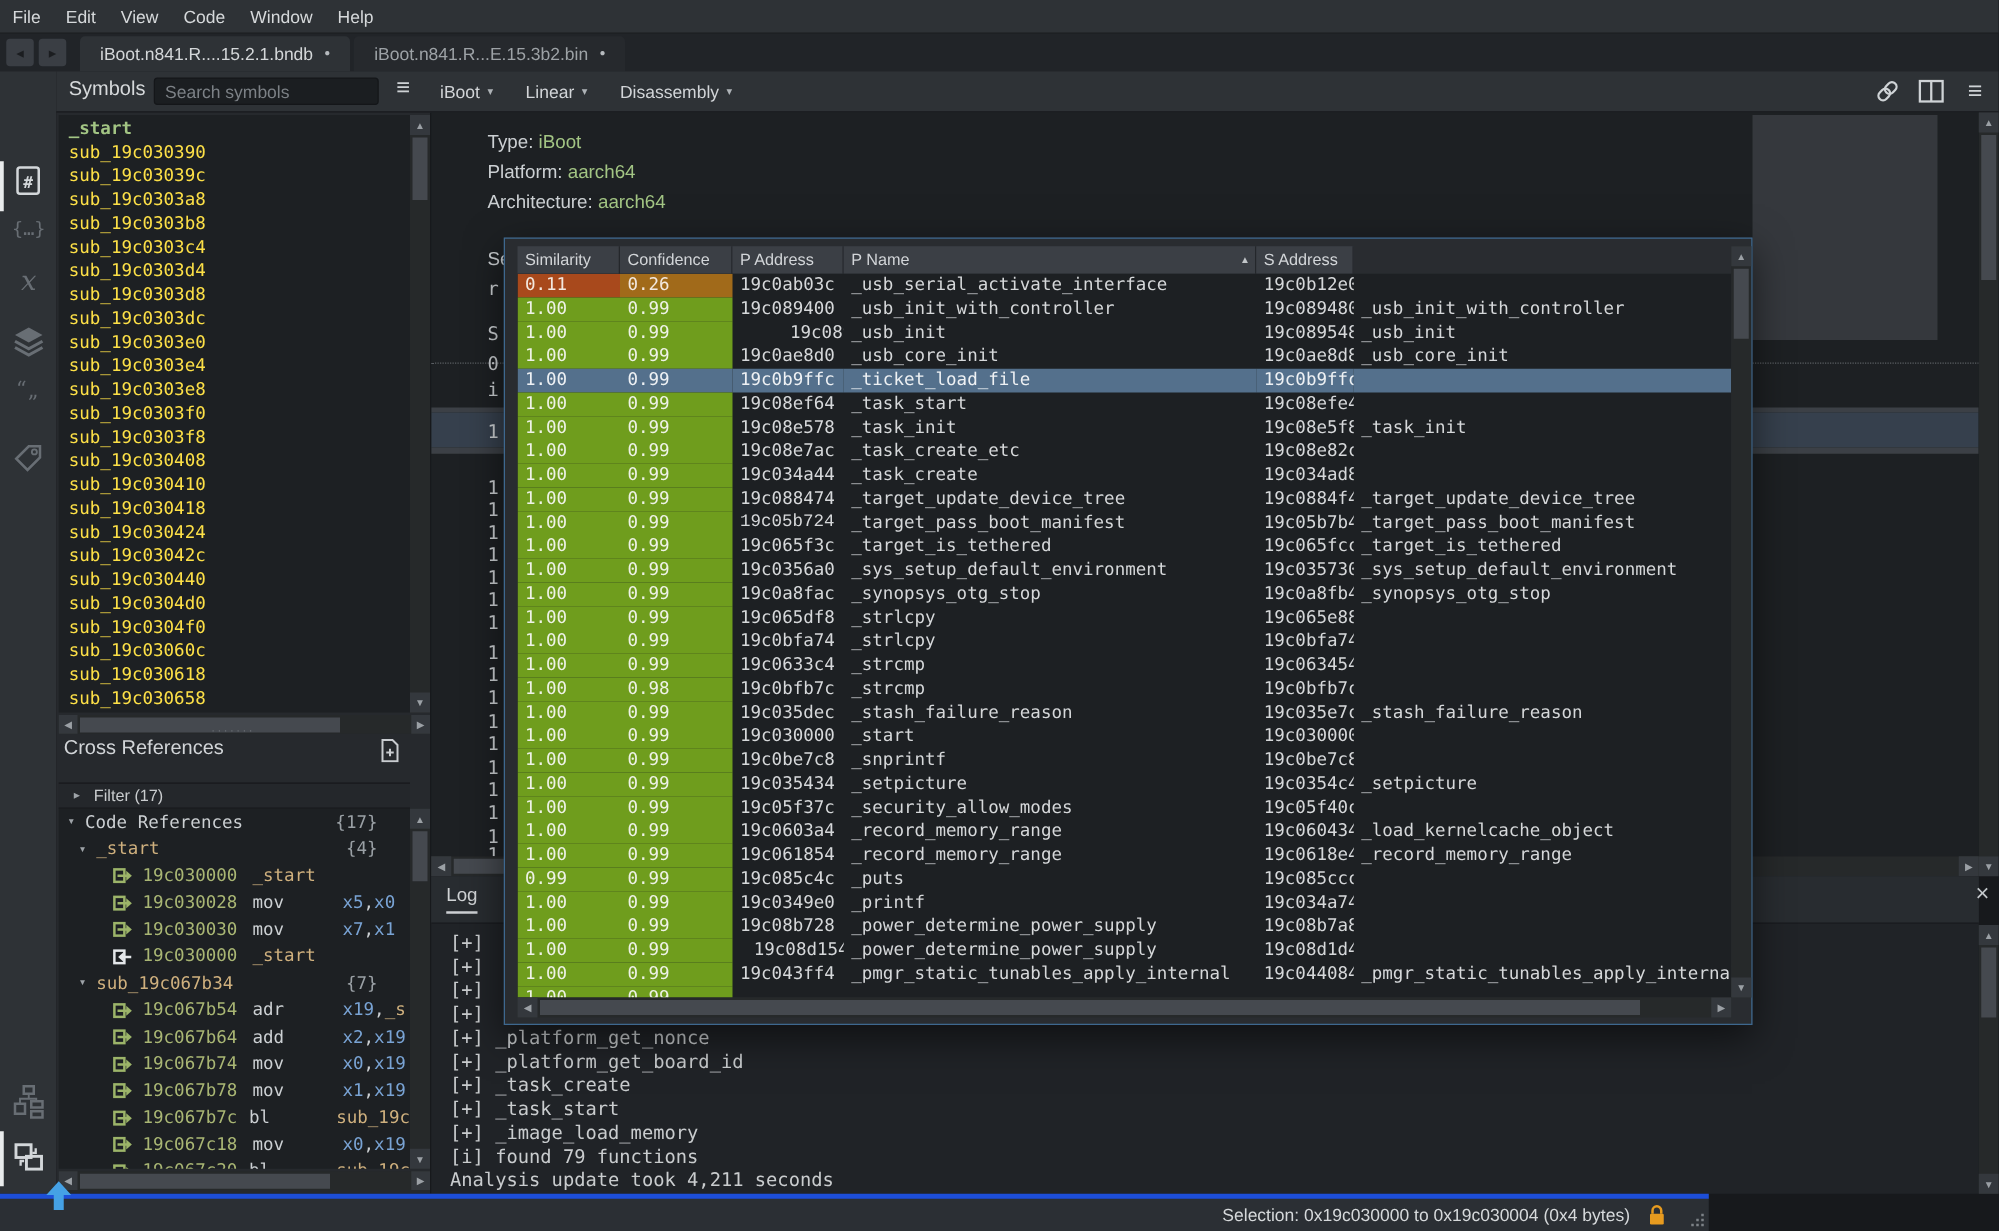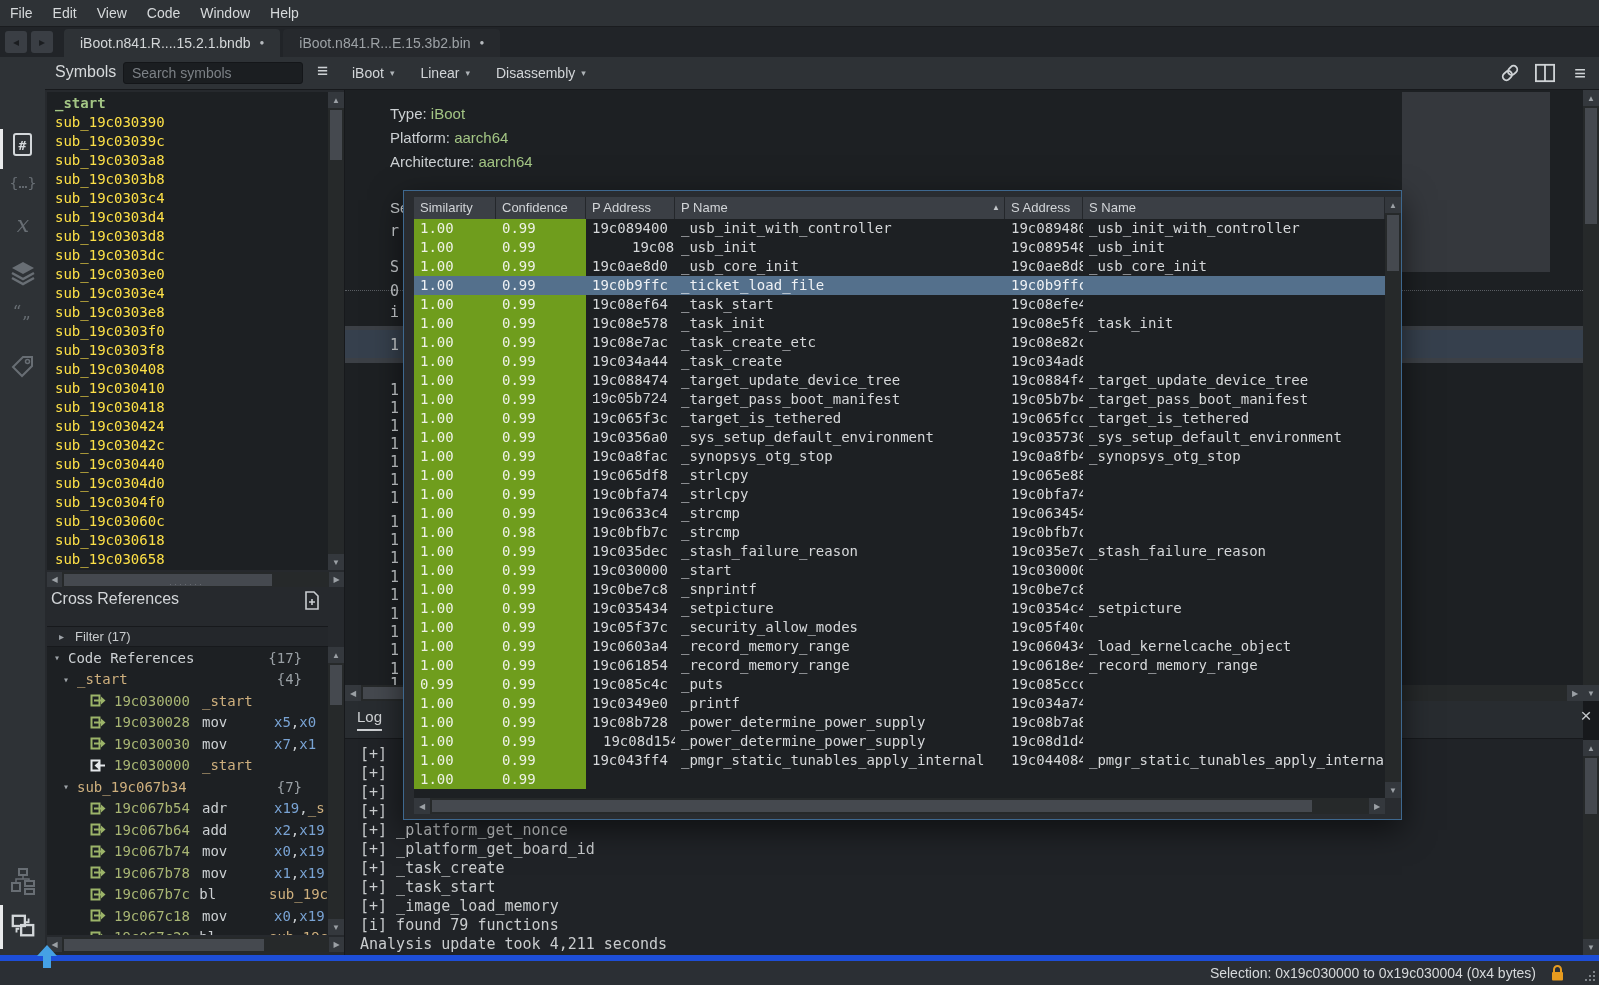--- a/index.html
+++ b/index.html
@@ -91,21 +91,21 @@
 
   
   #log-panel{left:345px;top:701px;width:1238px;height:254px;background:#202327;}
   #log-tabrow{position:absolute;left:0;top:0;width:1238px;height:38px;background:#282c30;border-bottom:1px solid #17191c;box-sizing:border-box;}
   #log-tab{position:absolute;left:12px;top:7px;font-size:15px;color:#d0d3d5;padding-bottom:4px;border-bottom:2px solid #cdd0d3;}
   #log-lines{position:absolute;left:15px;top:44px;font-size:15px;line-height:19px;color:#c9ccce;white-space:pre;}
   #log-close{left:1576px;top:706px;width:20px;height:20px;color:#c3c7ca;font-size:19px;line-height:20px;text-align:center;z-index:5;}
   #log-vscroll{left:1583px;top:740px;width:16px;height:215px;}
 
   
-  #statusbar{left:0;top:955px;width:1599px;height:30px;background:#2b2f34;border-top:6px solid #1d4ed8;box-sizing:border-box;display:flex;align-items:center;justify-content:flex-end;}
+  #statusbar{left:0;top:955px;width:1367px;height:30px;background:#2b2f34;border-top:4px solid #1d4ed8;box-sizing:border-box;display:flex;align-items:center;justify-content:flex-end;}
   #status-selection{font-size:14px;color:#d6d9db;margin-right:14px;}
   #status-lock{width:15px;height:18px;margin-right:34px;}
   #resize-grip{position:absolute;right:2px;bottom:2px;width:14px;height:14px;}
   #nav-up-arrow{left:36px;top:944px;width:22px;height:26px;z-index:6;}
 
   
   #dialog{left:403px;top:190px;width:999px;height:630px;background:#292c30;border:1px solid #3e688f;box-sizing:border-box;z-index:50;box-shadow:0 10px 30px rgba(0,0,0,0.55);}
   #tbl-header{position:absolute;left:10px;top:6px;height:22px;display:flex;font-size:13px;color:#d2d5d8;}
   .th{background:#3b3f45;border-right:1px solid #24272b;box-sizing:border-box;padding-left:6px;line-height:22px;position:relative;white-space:nowrap;overflow:hidden;}
   .th .sort{position:absolute;right:4px;top:0;font-size:8px;color:#c2c6c9;}
@@ -537,23 +537,30 @@
   <div class="sb-btn" style="bottom:0;">▼</div>
 </div>
 
 <div id="dialog" class="abs">
   <div id="tbl-header">
       <div class="th" style="width: 82px;">Similarity</div>
       <div class="th" style="width: 90px;">Confidence</div>
       <div class="th" style="width: 89px;">P Address</div>
       <div class="th" style="width: 330px;">P Name<span class="sort">▲</span></div>
       <div class="th" style="width: 78px;">S Address</div>
-      <div class="th" style="width: 302px;">S Name</div>
     </div>
   <div id="tbl-rows">
+      <div class="trow">
+        <div class="td sim-low" style="width: 82px;">0.11</div>
+        <div class="td conf-low" style="width: 90px;">0.26</div>
+        <div class="td" style="width: 89px;">19c0ab03c</div>
+        <div class="td" style="width: 330px;">_usb_serial_activate_interface</div>
+        <div class="td" style="width: 78px;">19c0b12e0</div>
+        <div class="td" style="width: 302px;"></div>
+      </div>
       <div class="trow">
         <div class="td score-high" style="width: 82px;">1.00</div>
         <div class="td score-high" style="width: 90px;">0.99</div>
         <div class="td" style="width: 89px;">19c089400</div>
         <div class="td" style="width: 330px;">_usb_init_with_controller</div>
         <div class="td" style="width: 78px;">19c089480</div>
         <div class="td" style="width: 302px;">_usb_init_with_controller</div>
       </div>
       <div class="trow">
         <div class="td score-high" style="width: 82px;">1.00</div>

